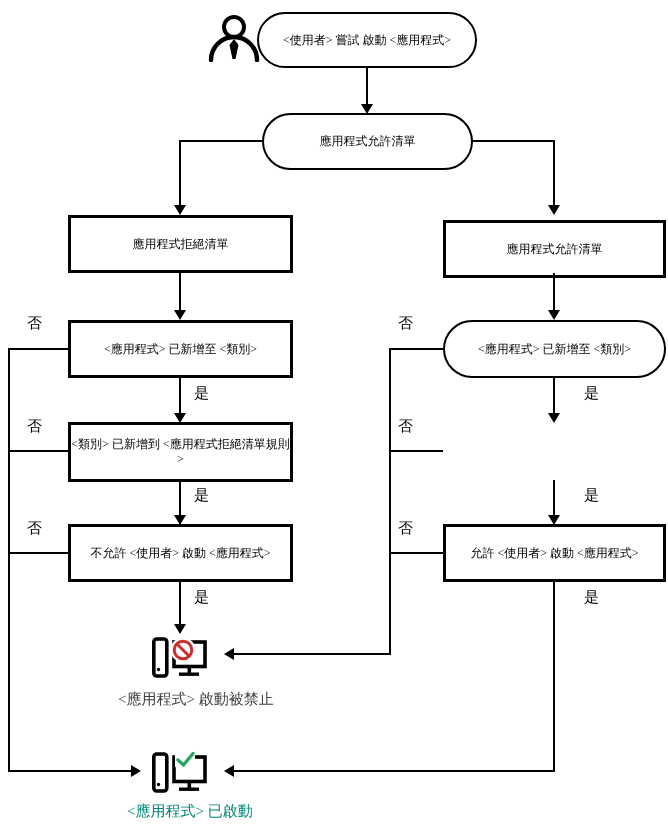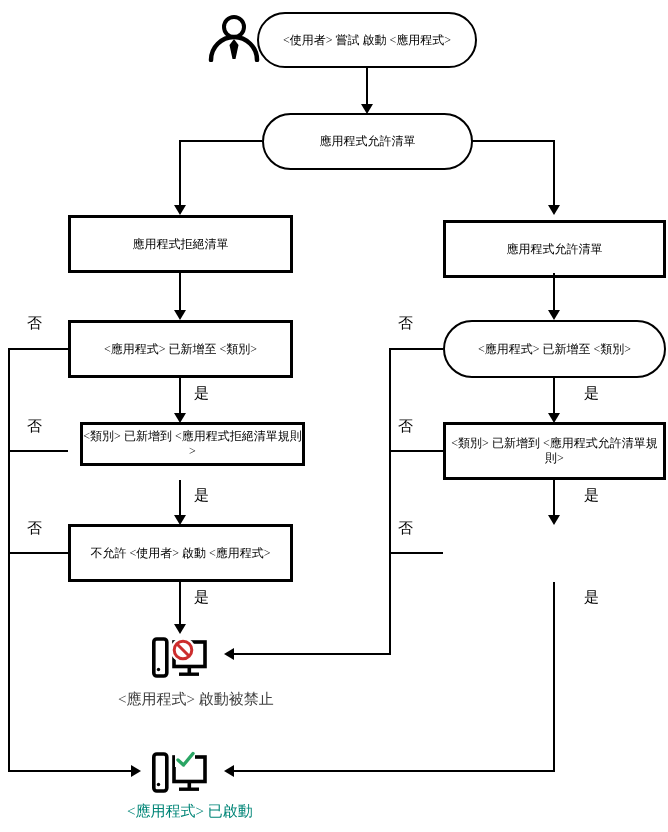--- a/index.html
+++ b/index.html
@@ -73,40 +73,40 @@
   <div class="lbl" style="left:398px;top:314px;">否</div>
 
   <div class="lbl" style="left:194px;top:384px;">是</div>
   <div class="lbl" style="left:584px;top:384px;">是</div>
 
   <div class="vline" style="left:179px;top:378px;height:36px;"></div>
   <div class="arr down" style="left:174px;top:413px;"></div>
   <div class="vline" style="left:553px;top:378px;height:36px;"></div>
   <div class="arr down" style="left:548px;top:413px;"></div>
 
-  <div class="node rect" style="left:68px;top:422px;width:225px;height:44px;margin-left:12px;">
+  <div class="node rect" style="left:68px;top:422px;width:225px;height:60px;">
     <span>&lt;類別&gt; 已新增到 &lt;應用程式拒絕清單規則&gt;</span>
-  </div>
-  <div class="node rect" style="left:443px;top:422px;width:223px;height:58px;">
-    <span>&lt;類別&gt; 已新增到 &lt;應用程式允許清單規則&gt;</span>
   </div>
 
   <div class="lbl" style="left:27px;top:417px;">否</div>
   <div class="lbl" style="left:398px;top:417px;">否</div>
 
   <div class="lbl" style="left:194px;top:486px;">是</div>
   <div class="lbl" style="left:584px;top:486px;">是</div>
 
   <div class="vline" style="left:179px;top:480px;height:36px;"></div>
   <div class="arr down" style="left:174px;top:515px;"></div>
   <div class="vline" style="left:553px;top:480px;height:36px;"></div>
   <div class="arr down" style="left:548px;top:515px;"></div>
 
   <div class="node rect" style="left:68px;top:524px;width:225px;height:58px;">
     <span>不允許 &lt;使用者&gt; 啟動 &lt;應用程式&gt;</span>
+  </div>
+  <div class="node rect" style="left:443px;top:524px;width:223px;height:58px;">
+    <span>允許 &lt;使用者&gt; 啟動 &lt;應用程式&gt;</span>
   </div>
 
   <div class="lbl" style="left:27px;top:519px;">否</div>
   <div class="lbl" style="left:398px;top:519px;">否</div>
 
   <div class="lbl" style="left:194px;top:588px;">是</div>
   <div class="lbl" style="left:584px;top:588px;">是</div>
 
   <div class="hline" style="left:8px;top:348px;width:60px;"></div>
   <div class="hline" style="left:8px;top:450px;width:60px;"></div>

